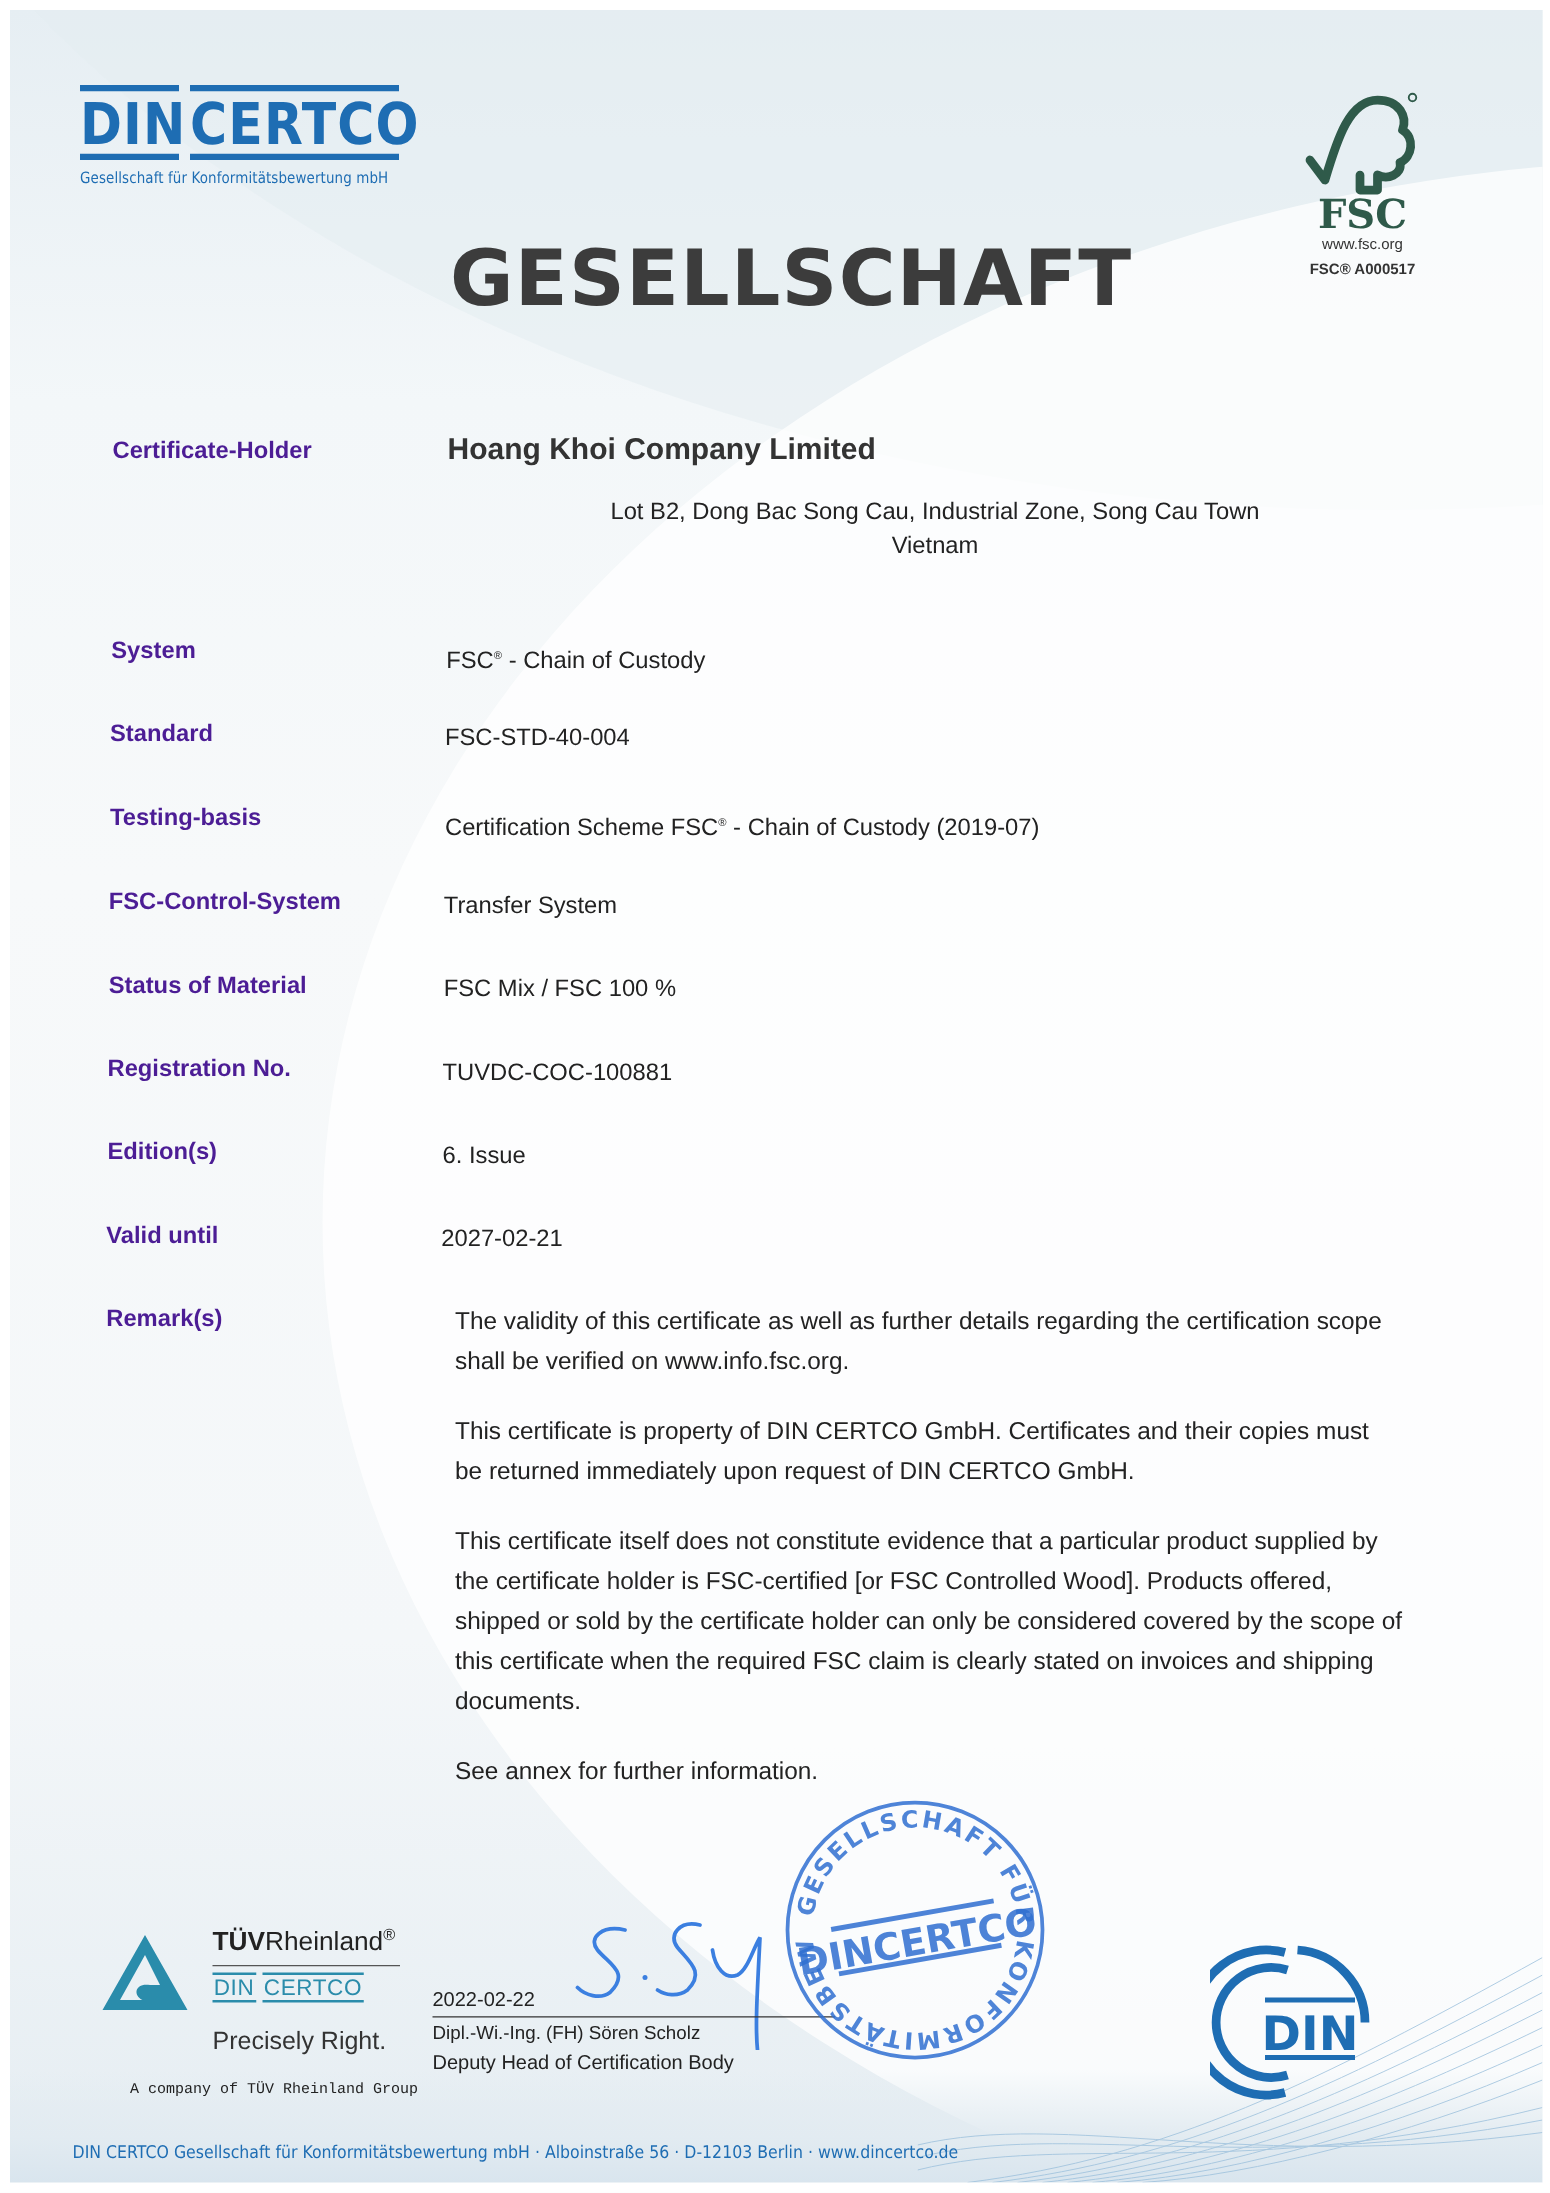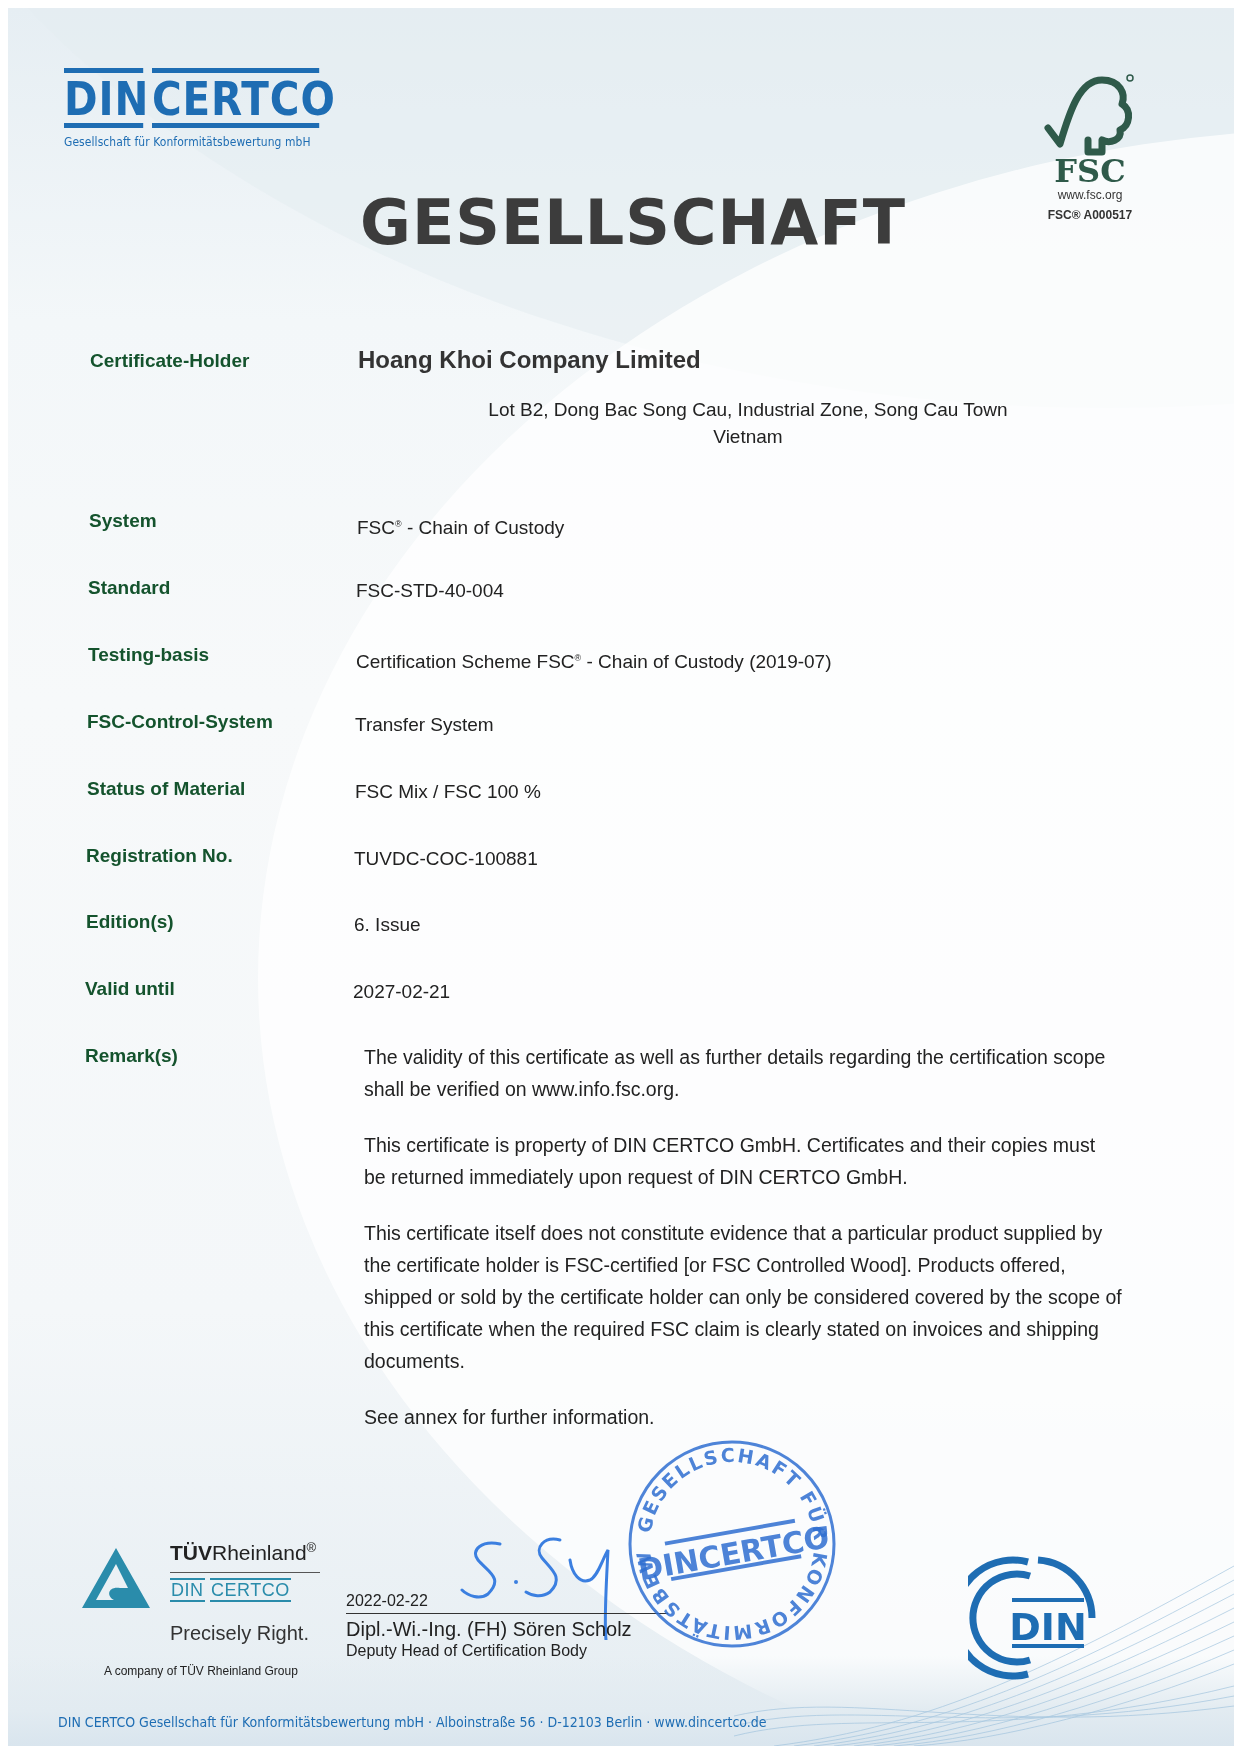--- a/index.html
+++ b/index.html
@@ -58,42 +58,42 @@
     .fsc-logo .fsc-code { font-size: 12px; font-weight: bold; color: #333; margin-top: 6px; }
 
     .title {
       position: absolute; left: 360px; top: 186px;
       font-family: "DejaVu Sans", sans-serif; font-weight: bold; font-size: 62px;
       color: #3c3c3c; letter-spacing: 1px;
     }
 
     
     .field { position: absolute; font-size: 19px; }
-    .field .label { position: absolute; left: 0; top: 0; width: 240px; font-weight: bold; color: #14532d; white-space: nowrap; }
+    .field .label { position: absolute; left: 0; top: 0; width: 240px; font-weight: bold; color: #4c1d95; white-space: nowrap; }
     .field .value { position: absolute; left: 240px; top: 0; width: 780px; color: #222; line-height: 28px; }
     .holder-name { font-weight: bold; font-size: 24px; color: #333; }
     .address-line { display: block; line-height: 27px; }
     .sup { font-size: 9px; vertical-align: super; }
 
     .remark p { margin: 0 0 24px 12px; line-height: 32px; }
 
     
     .tuv { position: absolute; left: 80px; top: 1540px; width: 250px; }
     .tuv .tuv-name { position: absolute; left: 90px; top: 0; font-size: 21px; color: #222; white-space: nowrap; }
     .tuv .tuv-name b { font-weight: bold; }
     .tuv .tuv-rule { position: absolute; left: 90px; top: 32px; width: 150px; border-top: 1.5px solid #555; }
     .tuv .tuv-din { position: absolute; left: 90px; top: 40px; font-size: 18px; color: #2a8cab; letter-spacing: 0.5px; white-space: nowrap; }
     .tuv .tuv-din span { border-top: 2px solid #2a8cab; border-bottom: 2px solid #2a8cab; padding: 0 1px; }
     .tuv .tuv-slogan { position: absolute; left: 90px; top: 82px; font-size: 20px; color: #333; white-space: nowrap; }
-    .tuv .tuv-group { position: absolute; left: 24px; top: 124px; font-size: 12px; color: #222; white-space: nowrap; }
+    .tuv .tuv-group { position: absolute; left: 24px; top: 124px; font-size: 12px; color: #222; white-space: nowrap; font-family: Liberation Mono, monospace; }
 
     .sign-block { position: absolute; left: 346px; top: 1592px; }
     .sign-date { font-size: 16px; color: #222; position: absolute; left: 0; top: 0; white-space: nowrap; }
     .sign-line { position: absolute; left: 0; top: 21px; width: 322px; border-top: 1.2px solid #333; }
-    .sign-name { position: absolute; left: 0; top: 26px; font-size: 20px; color: #222; white-space: nowrap; }
+    .sign-name { position: absolute; left: 0; top: 26px; font-size: 15px; color: #222; white-space: nowrap; }
     .sign-role { position: absolute; left: 0; top: 50px; font-size: 16px; color: #222; white-space: nowrap; }
 
     .signature { position: absolute; left: 460px; top: 1530px; }
     .stamp { position: absolute; left: 622px; top: 1434px; }
     .din-logo { position: absolute; left: 968px; top: 1548px; }
 
     .footer-text {
       position: absolute; left: 58px; top: 1714px;
       font-family: "DejaVu Sans", sans-serif; font-size: 14px; color: #1e6db3;
       transform: scaleX(0.9); transform-origin: left; white-space: nowrap;

